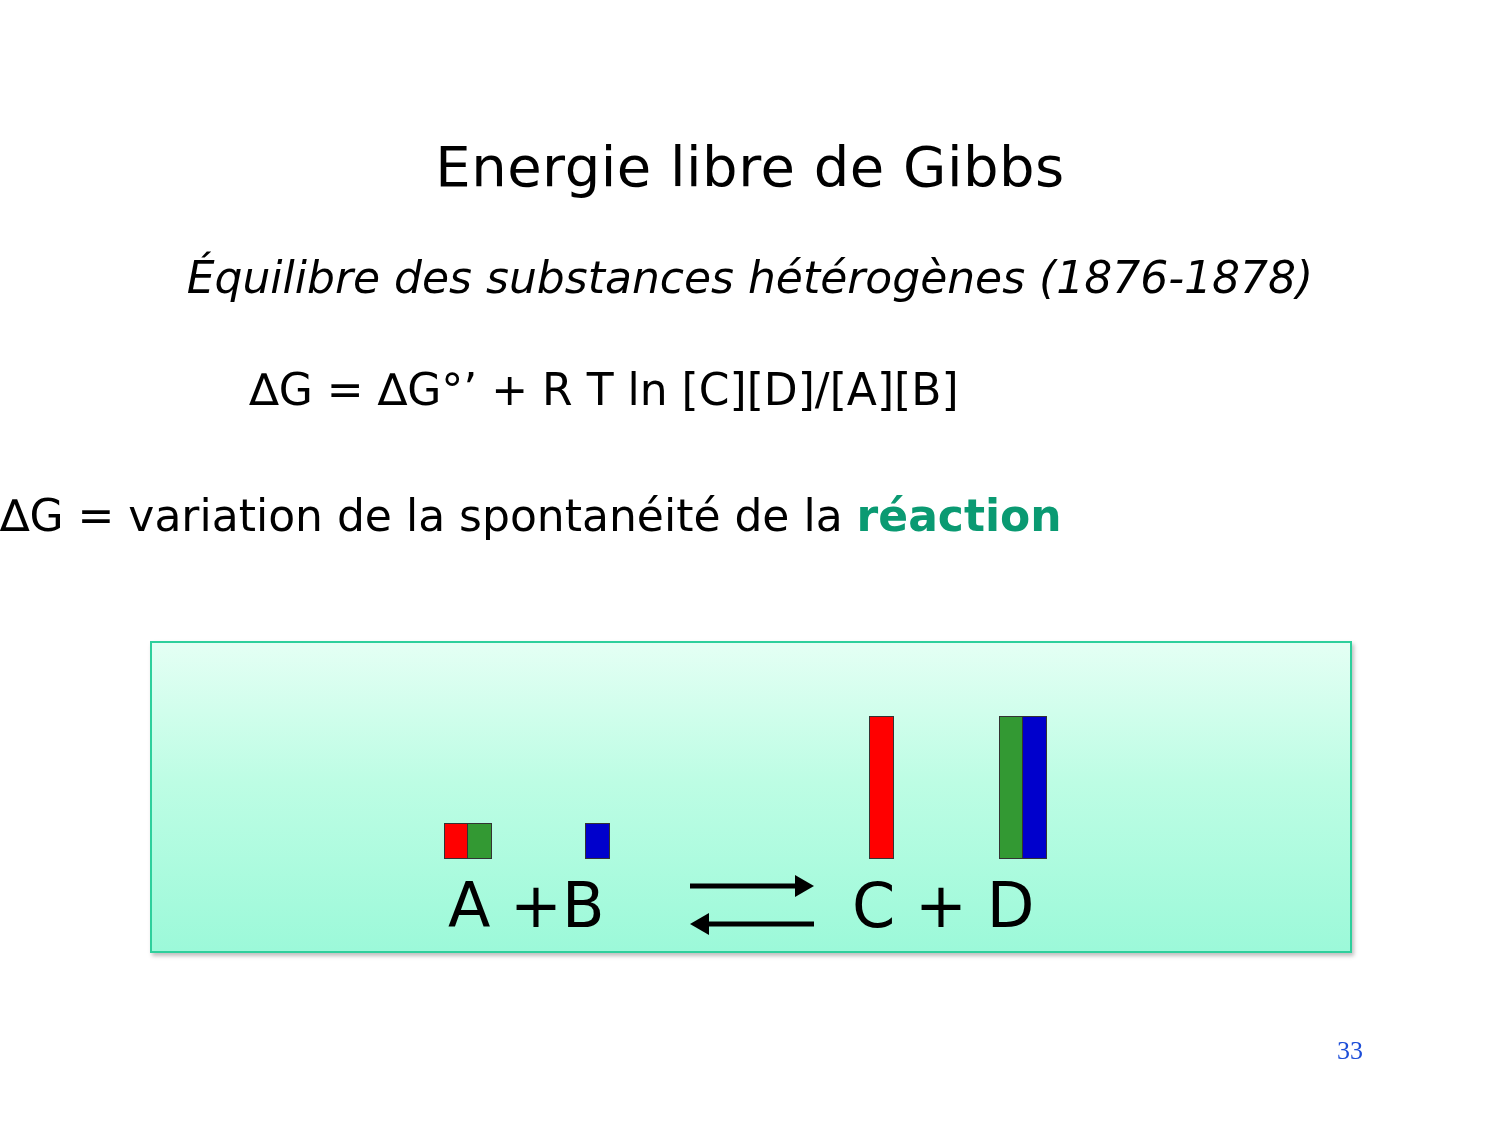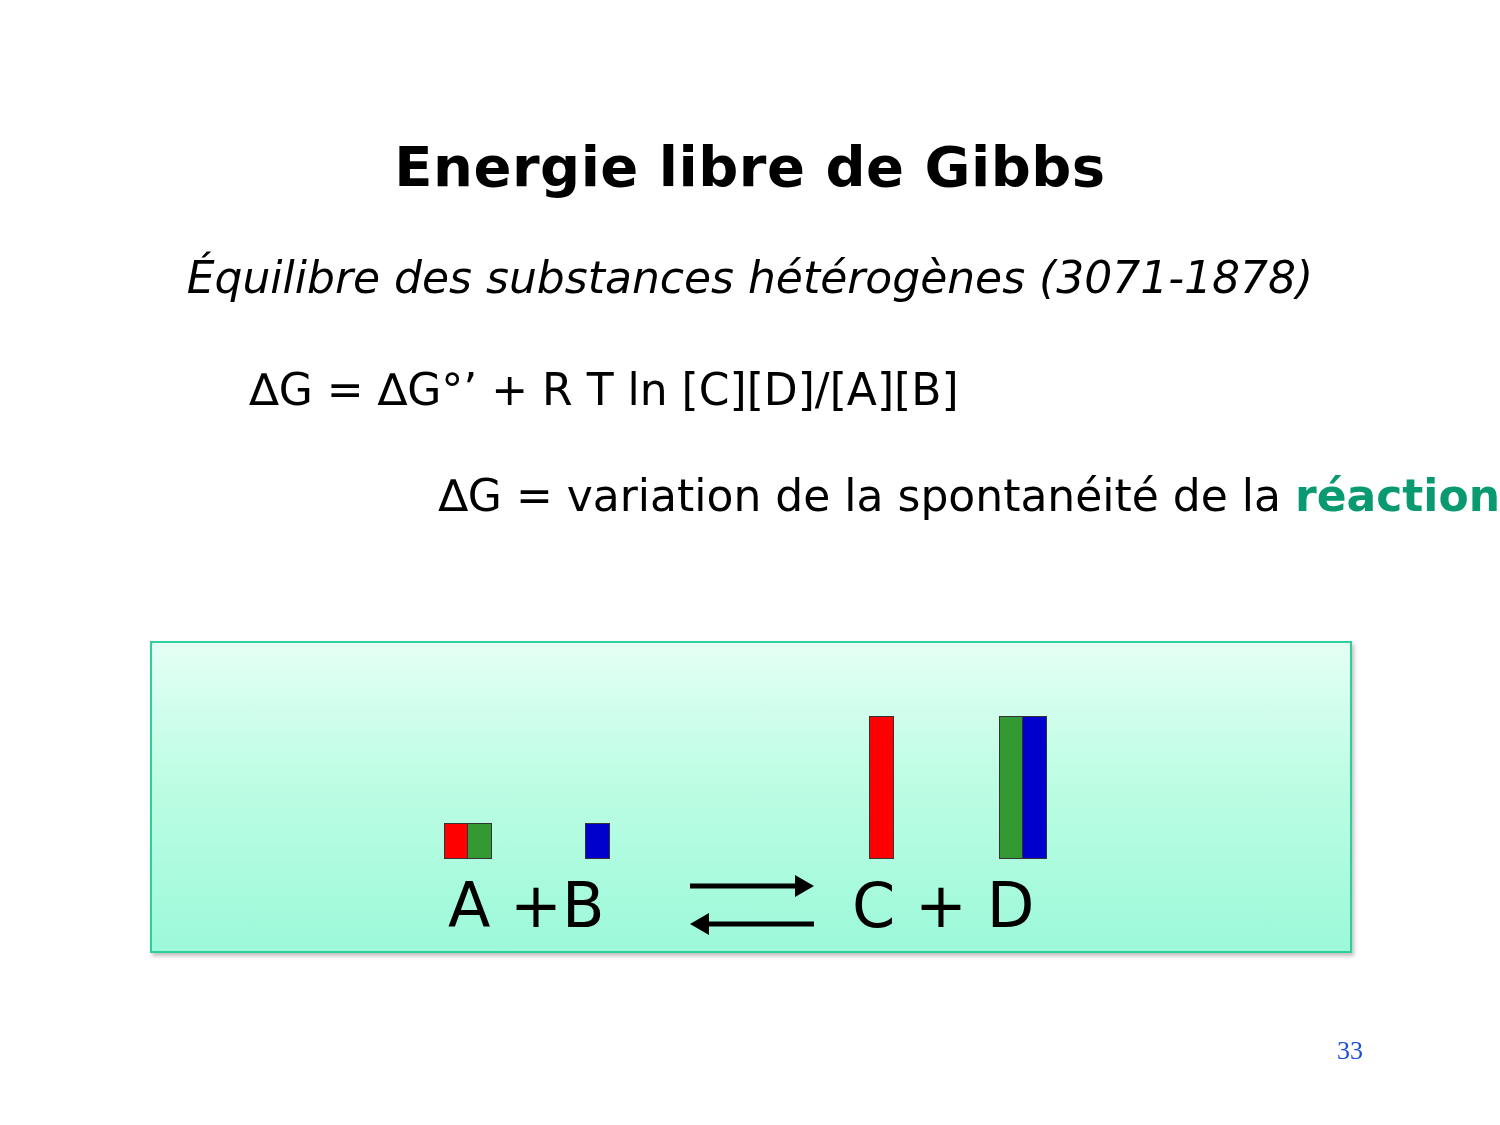--- a/index.html
+++ b/index.html
@@ -18,21 +18,21 @@
       font-family: "DejaVu Sans", sans-serif;
       color: #000000;
     }
     .title {
       position: absolute;
       left: 0;
       top: 132px;
       width: 1500px;
       text-align: center;
       font-family: "DejaVu Sans", sans-serif;
-      font-weight: bold;
+      font-weight: normal;
       font-size: 56px;
       letter-spacing: 0.5px;
       line-height: 70px;
     }
     .subtitle {
       position: absolute;
       left: 0;
       top: 248px;
       width: 1500px;
       text-align: center;
@@ -47,23 +47,23 @@
       top: 360px;
       width: 1208px;
       text-align: center;
       font-family: "DejaVu Sans", sans-serif;
       font-size: 44px;
       line-height: 60px;
     }
     .definition {
       position: absolute;
       left: 0;
-      top: 466px;
+      top: 486px;
       width: 1500px;
-      text-align: right;
+      text-align: left;
       font-family: "DejaVu Sans", sans-serif;
       font-size: 44px;
       line-height: 60px;
     }
     .highlight {
       color: #0a9a72;
       font-weight: bold;
     }
     .reaction-box {
       position: absolute;
@@ -103,21 +103,21 @@
       color: #1d4ed8;
     }
   </style>
 </head>
 <body>
 
 <div class="slide">
 
   <div class="title">Energie libre de Gibbs</div>
 
-  <div class="subtitle">Équilibre des substances hétérogènes (3071-1878)</div>
+  <div class="subtitle">Équilibre des substances hétérogènes (1876-1878)</div>
 
   <div class="equation">∆G = ∆G°’ + R T ln [C][D]/[A][B]</div>
 
   <div class="definition"><span>∆G = variation de la spontanéité de la </span><span class="highlight">réaction</span></div>
 
   <div class="reaction-box">
 
     <div class="bar" style="left:292px; top:180px; width:25px; height:36px; background:#ff0000;"></div>
     <div class="bar" style="left:315px; top:180px; width:25px; height:36px; background:#339933;"></div>
 

